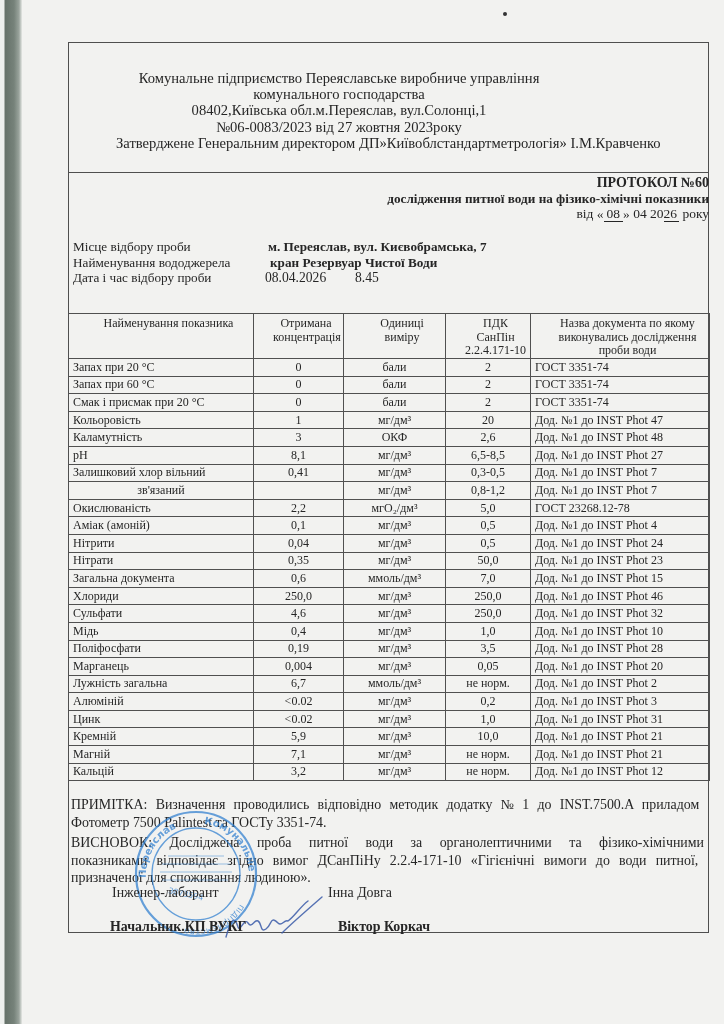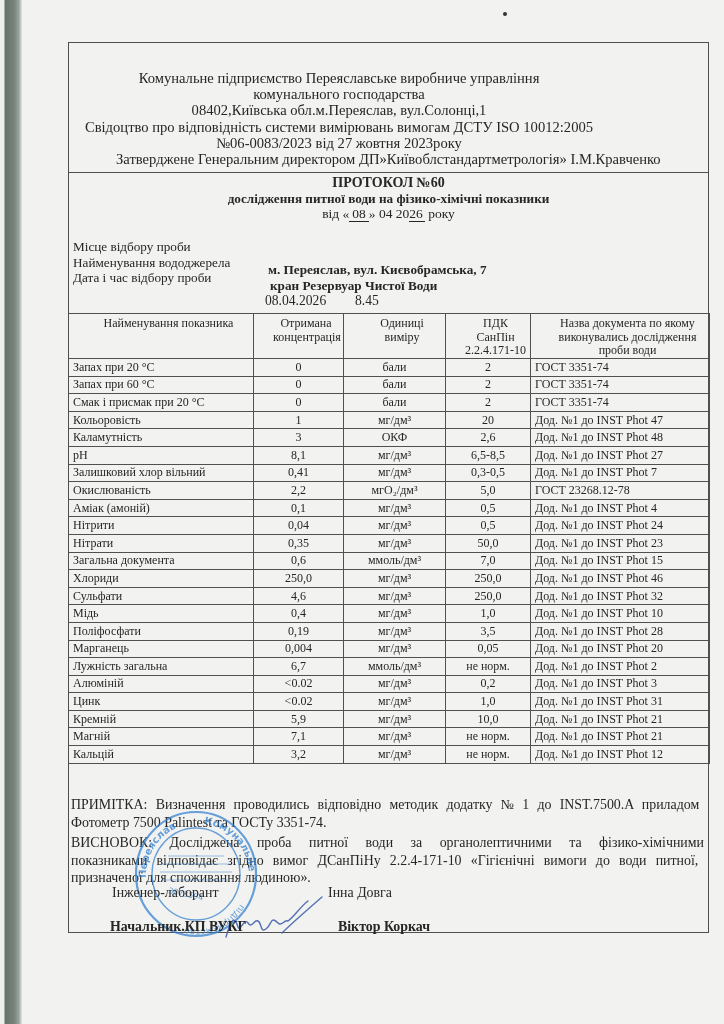--- a/index.html
+++ b/index.html
@@ -14,29 +14,29 @@
   .speck { position:absolute; left:503px; top:12px; width:4px; height:4px; border-radius:50%; background:#333; }
   .frame { position:absolute; left:68px; top:42px; width:641px; height:891px;
     box-sizing:border-box; border:1px solid #4f4f4f; }
   .hline { position:absolute; left:68px; width:641px; height:0; border-top:1px solid #4f4f4f; }
 
   .header { position:absolute; left:68px; top:70px; width:542px; text-align:center;
     font-size:14.6px; line-height:16.2px; }
   .header div { white-space:nowrap; }
   .header .shift { padding-left:48px; }
 
-  .protocol { position:absolute; left:68px; top:175px; width:641px; text-align:center; }
+  .protocol { position:absolute; left:68px; top:175px; width:641px; text-align:right; }
   .protocol .title { font-weight:bold; font-size:14px; line-height:15.5px; }
   .protocol .subtitle { font-weight:bold; font-size:13.2px; line-height:15.5px; }
   .protocol .date { font-size:13.5px; line-height:16px; }
   .ul { border-bottom:1px solid #262626; padding:0 3px; }
 
   .sample { position:absolute; left:73px; top:239px; font-size:13.2px; line-height:15.6px; }
   .sample .row { position:relative; height:15.6px; white-space:nowrap; }
-  .sample .val { position:absolute; top:0; font-weight:bold;margin-top:23px; }
+  .sample .val { position:absolute; top:0; font-weight:bold; }
 
   table.results { position:absolute; left:68px; top:313px; width:641px;
     border-collapse:collapse; table-layout:fixed; font-size:12px; }
   table.results th, table.results td { border:1px solid #505050; padding:0 4px;
     white-space:nowrap; overflow:hidden; }
   table.results th { font-weight:normal; vertical-align:top; text-align:center;
     height:41px; padding-top:3px; line-height:13.5px; white-space:pre-line;padding-left:19px; }
   table.results td { height:16.6px; line-height:13px; }
   td.c1 { text-align:left; padding-left:5px; }
   td.c1.center { text-align:center; }
@@ -58,21 +58,20 @@
 <div class="scan-edge"></div>
 <div class="speck"></div>
 
 <div class="frame"></div>
 <div class="hline" style="top:172px"></div>
 
 <div class="header">
   <div>Комунальне підприємство Переяславське виробниче управління</div>
   <div>комунального господарства</div>
   <div>08402,Київська обл.м.Переяслав, вул.Солонці,1</div>
-  <div>Свідоцтво про відповідність системи вимірювань вимогам ДСТУ ISO 10012:2005</div>
   <div>№06-0083/2023 від 27 жовтня 2023року</div>
   <div class="shift">Затверджене Генеральним директором ДП»Київоблстандартметрологія» І.М.Кравченко</div>
 </div>
 
 <div class="protocol">
   <div class="title">ПРОТОКОЛ №60</div>
   <div class="subtitle">дослідження питної води на фізико-хімічні показники</div>
   <div class="date">
     <span>від «</span><span class="ul">08</span><span>» 04 20</span><span class="ul" style="padding:0 2px 0 0">26</span><span> року</span>
   </div>
@@ -157,20 +156,27 @@
         <td class="c2">8,1</td>
         <td class="c3">мг/дм³</td>
         <td class="c4">6,5-8,5</td>
         <td class="c5">Дод. №1 до INST Phot 27</td>
       </tr>
     <tr>
         <td class="c1">Залишковий хлор вільний</td>
         <td class="c2">0,41</td>
         <td class="c3">мг/дм³</td>
         <td class="c4">0,3-0,5</td>
+        <td class="c5">Дод. №1 до INST Phot 7</td>
+      </tr>
+    <tr>
+        <td class="c1 center">зв'язаний</td>
+        <td class="c2"></td>
+        <td class="c3">мг/дм³</td>
+        <td class="c4">0,8-1,2</td>
         <td class="c5">Дод. №1 до INST Phot 7</td>
       </tr>
     <tr>
         <td class="c1">Окислюваність</td>
         <td class="c2">2,2</td>
         <td class="c3">мгО₂/дм³</td>
         <td class="c4">5,0</td>
         <td class="c5">ГОСТ 23268.12-78</td>
       </tr>
     <tr>

